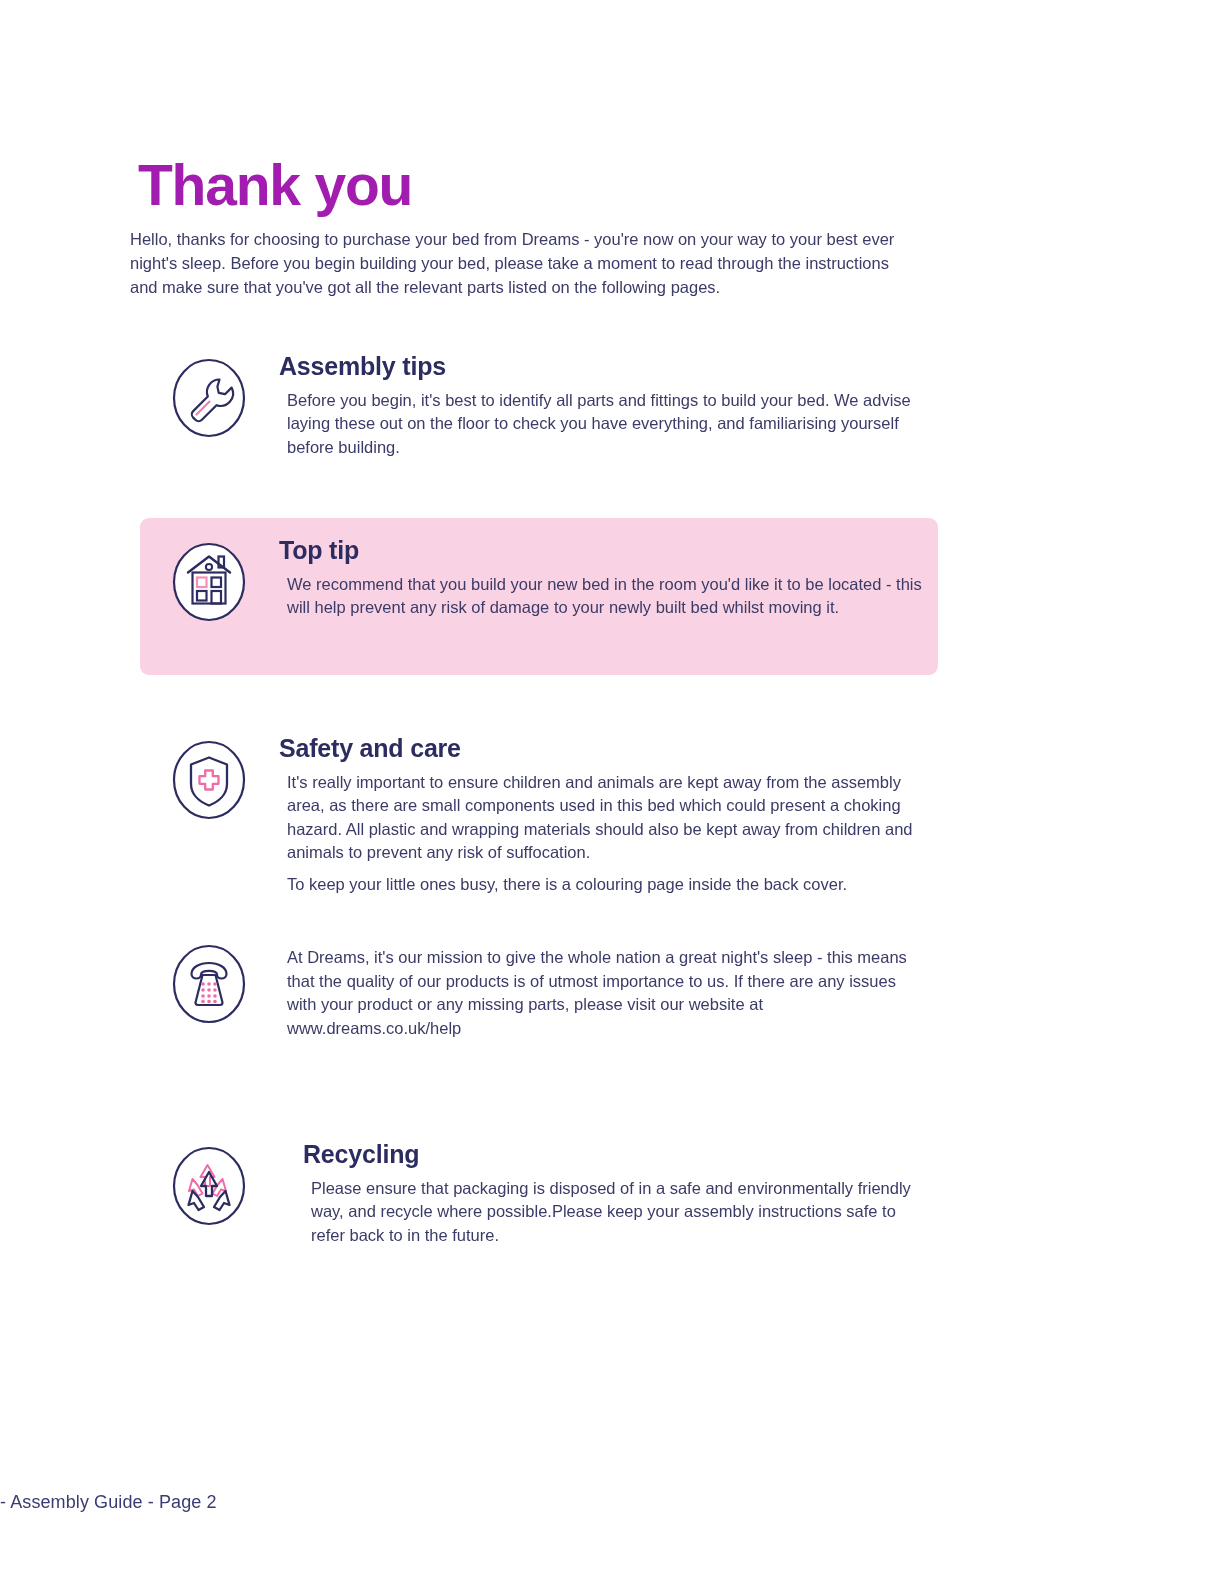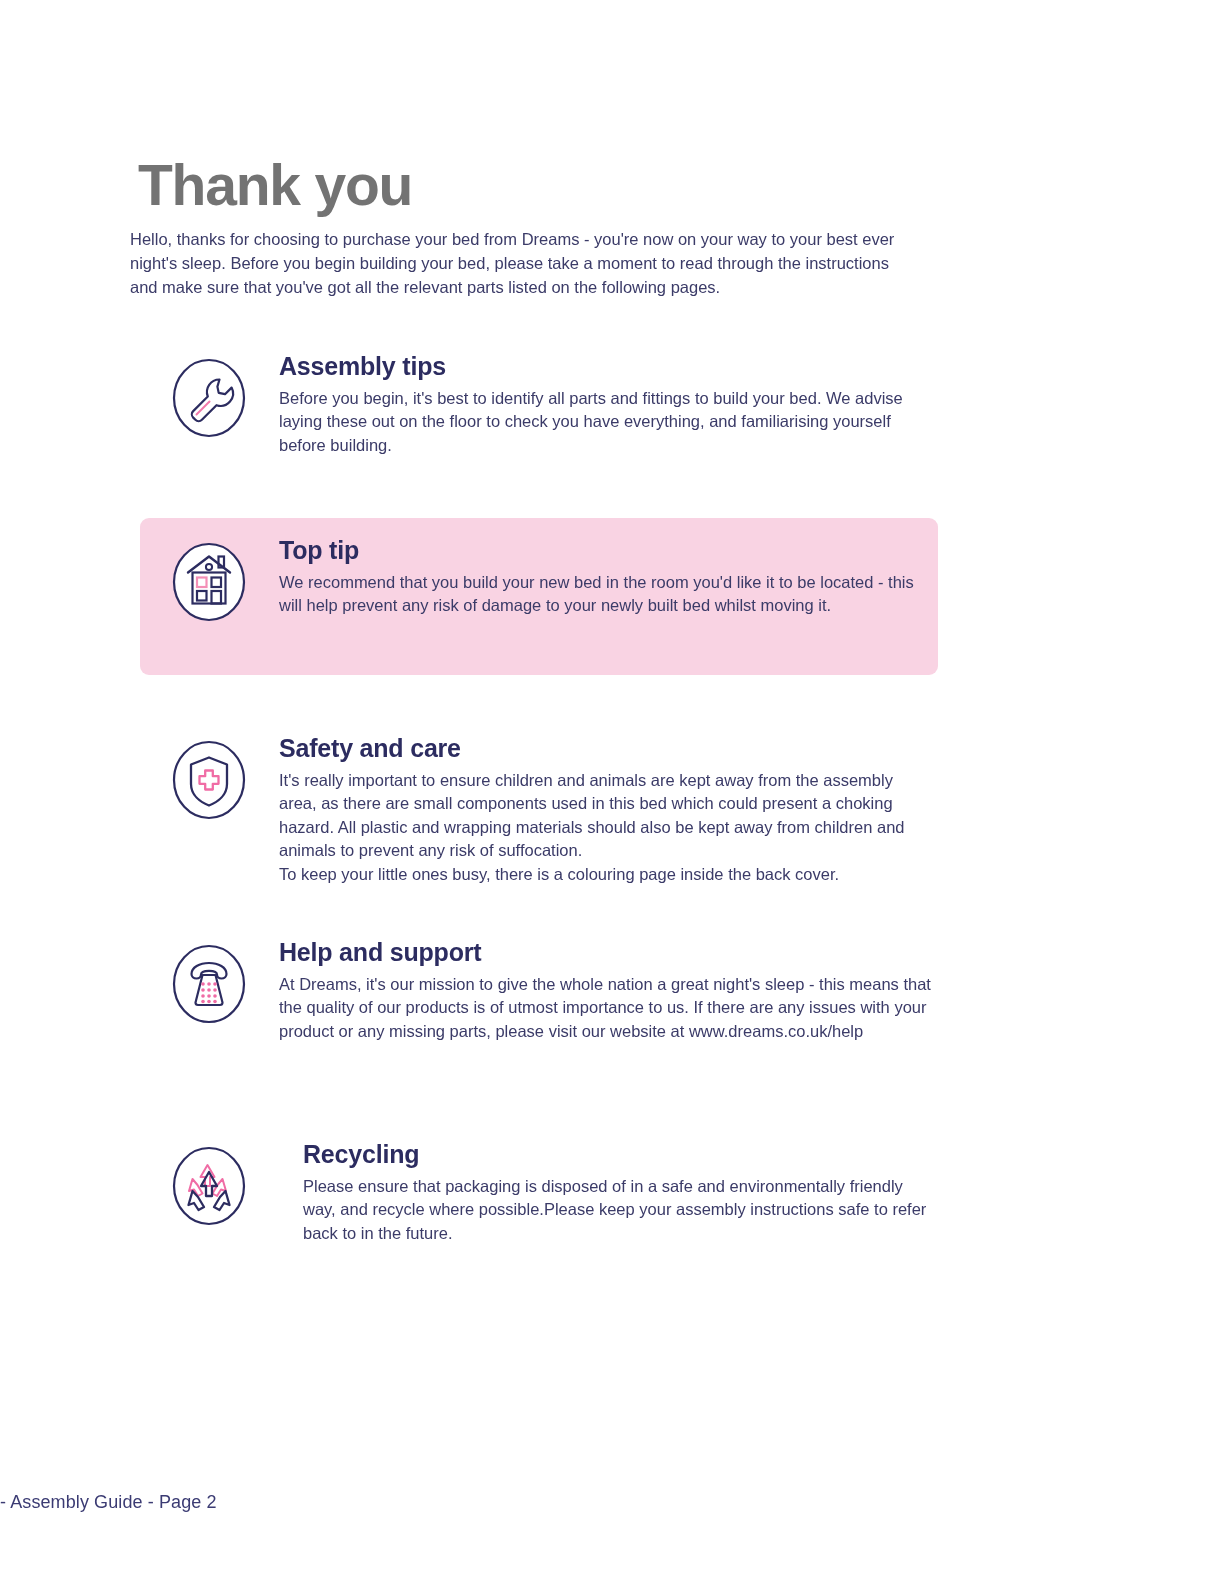--- a/index.html
+++ b/index.html
@@ -24,21 +24,21 @@
   }
 
   
   .page-title {
     position: absolute;
     left: 138px;
     top: 118px;
     font-size: 57px;
     font-weight: 700;
     letter-spacing: -1.2px;
-    color: #737373;
+    color: #a21caf;
     line-height: 1.05;
   }
 
   
   .intro {
     position: absolute;
     left: 130px;
     top: 210px;
     width: 790px;
     font-size: 16.5px;
@@ -75,21 +75,21 @@
     font-weight: 700;
     color: #2c2c60;
     letter-spacing: -0.2px;
     margin: 0 0 6px 0;
     line-height: 1.15;
   }
   .section-text {
     font-size: 16.5px;
     line-height: 23.5px;
     color: #3b3b68;
-    margin: 0;
+    margin: 8px;
   }
 
   
   #sec-assembly  { top: 352px; }
   #sec-toptip    { top: 536px; }
   #sec-safety    { top: 734px; justify-content: center; }
   #sec-help      { top: 938px; }
   #sec-recycling { top: 1140px; gap: 24px; }
 
   
@@ -202,21 +202,20 @@
           <circle cx="31" cy="52" r="1.8"></circle>
             <circle cx="37" cy="52" r="1.8"></circle>
             <circle cx="43" cy="52" r="1.8"></circle>
           <circle cx="31" cy="57.5" r="1.8"></circle>
             <circle cx="37" cy="57.5" r="1.8"></circle>
             <circle cx="43" cy="57.5" r="1.8"></circle>
         </g>
       </svg>
     </div>
     <div class="section-body">
-      <div class="section-heading">Help and support</div>
       <p class="section-text">At Dreams, it's our mission to give the whole nation a great night's sleep - this means that the quality of our products is of utmost importance to us. If there are any issues with your product or any missing parts, please visit our website at www.dreams.co.uk/help</p>
     </div>
   </div>
 
   <div class="section" id="sec-recycling">
     <div class="section-icon-wrap">
       <svg class="icon-circle" viewBox="0 0 74 80">
         <ellipse cx="37" cy="40" rx="35" ry="38" fill="none" stroke="#2c2c60" stroke-width="2.2"></ellipse>
 
         <g transform="translate(-1.5,-9)" fill="none" stroke="#f06ca5" stroke-width="2" stroke-linejoin="round">

